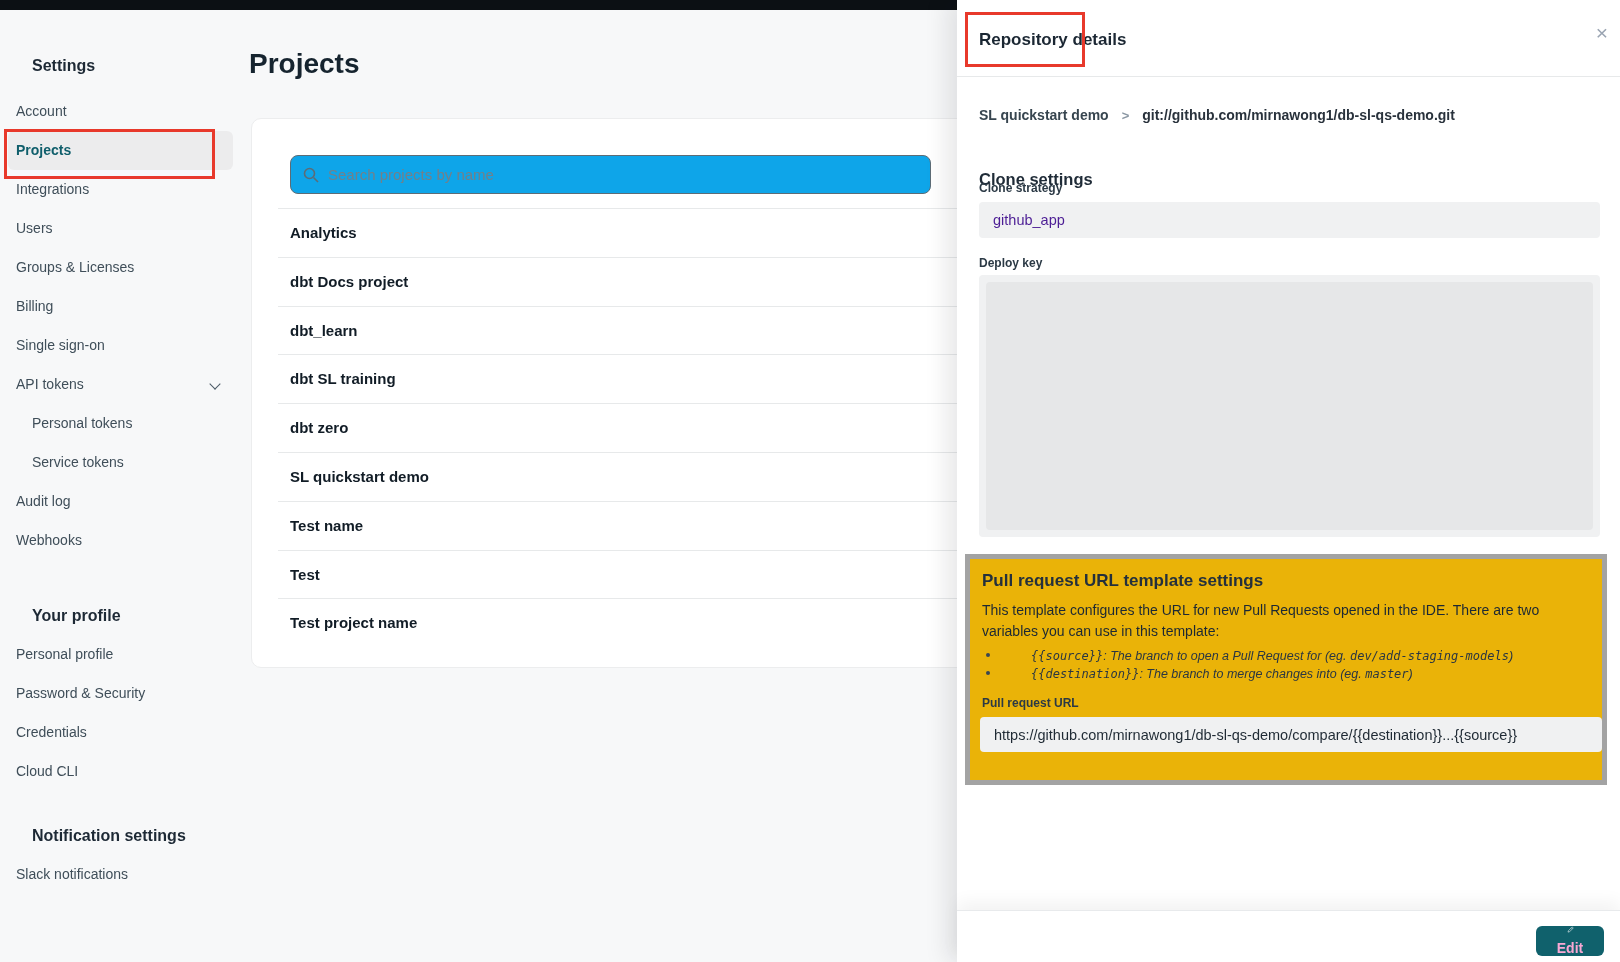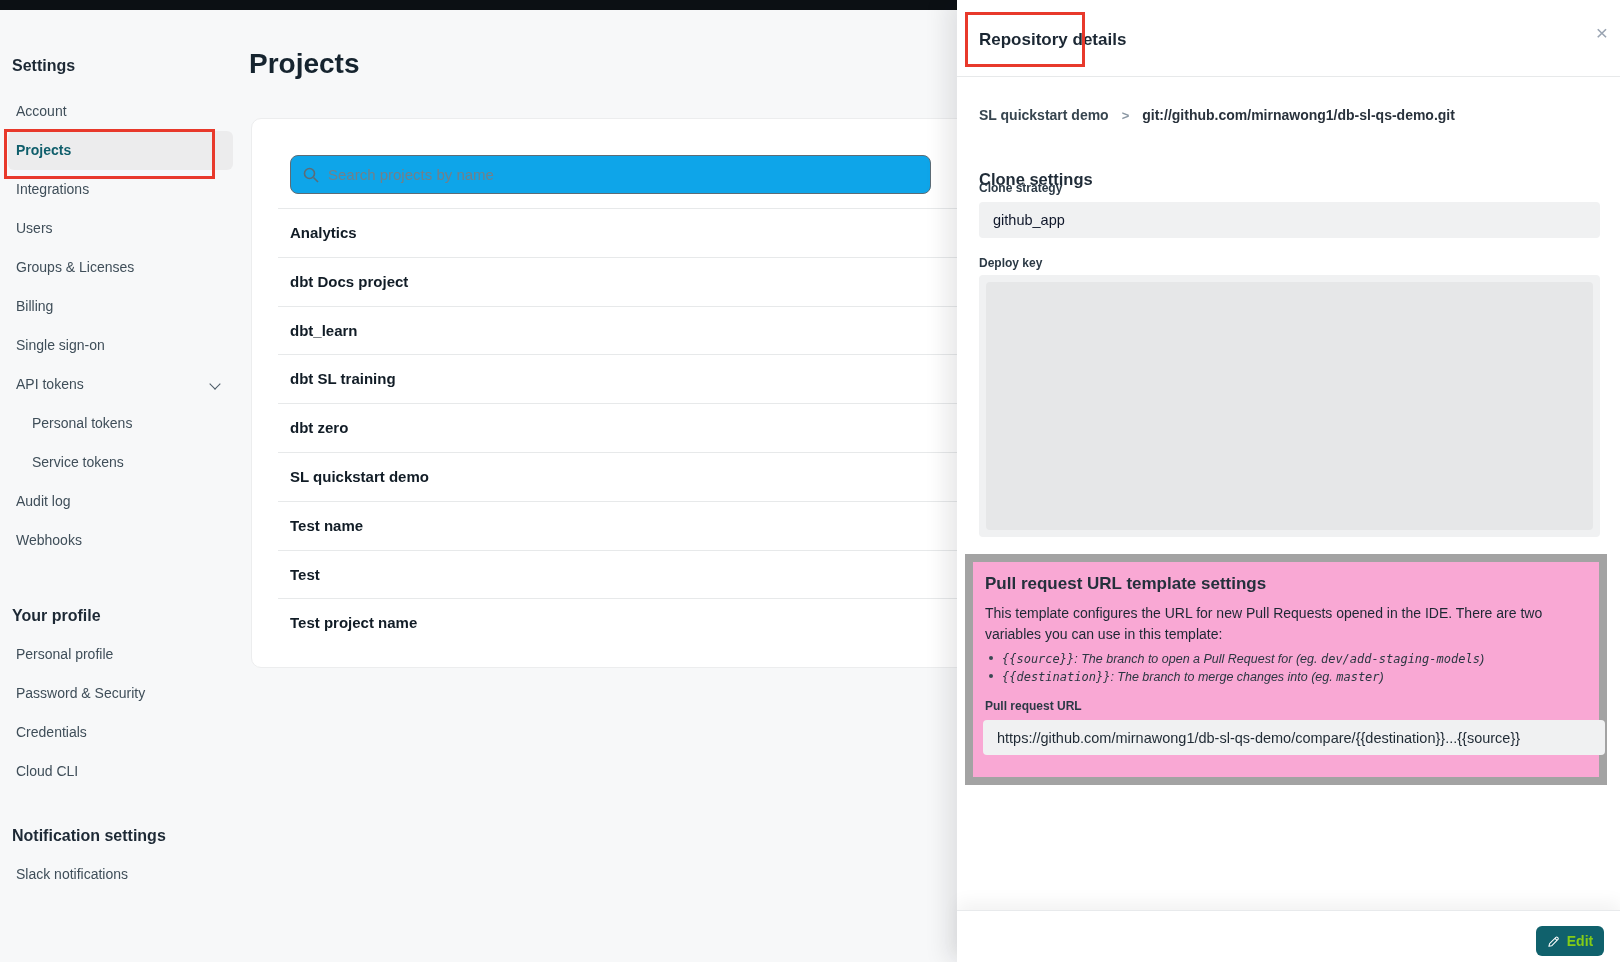--- a/index.html
+++ b/index.html
@@ -9,21 +9,21 @@
     background: #f7f8f9;
     color: #1d2935;
     position: relative;
   }
 
   
   .topbar { position: absolute; top:0; left:0; width:100%; height:10px; background:#0c1014; z-index:1; }
 
   
   .sidebar { position:absolute; top:10px; left:0; width:247px; bottom:0; z-index:2; }
-  .sidebar h2 { font-size:16px; font-weight:bold; color:#1d2935; padding-left:12px; }
+  .sidebar h2 { font-size:16px; font-weight:bold; color:#1d2935; padding-left:32px; }
   .side-head-settings { margin-top:47px; margin-bottom:17px; }
   .nav-item {
     height:39px; line-height:39px; font-size:14px; color:#3f4e59;
     margin:0 14px 0 8px; padding-left:8px; border-radius:6px;
     cursor:pointer; position:relative; white-space:nowrap;
   }
   .nav-item.selected { background:#ececed; color:#0f5e6b; font-weight:bold; }
   .nav-item.child { padding-left:24px; }
   .chevron {
     position:absolute; right:14px; top:15px; width:8px; height:8px;
@@ -73,53 +73,53 @@
   .breadcrumb { position:absolute; left:22px; top:104px; height:22px; display:flex; align-items:center; font-size:14px; font-weight:bold; }
   .crumb-project { color:#37454f; cursor:pointer; }
   .crumb-sep { color:#8a97a3; margin:0 13px; font-size:13px; font-weight:bold; }
   .crumb-repo { color:#29323c; }
 
   .clone-heading { position:absolute; left:22px; top:146px; font-size:16.5px; font-weight:bold; color:#1f2b37;margin-top:24px; }
   .field-label { position:absolute; left:22px; font-size:12px; font-weight:bold; color:#2b3945; }
   .lbl-strategy { top:181px; }
   .field-box {
     position:absolute; left:22px; width:621px; background:#f0f1f2; border-radius:4px;
-    font-size:14.5px; color:#0f172a;
+    font-size:14.5px; color:#4c1d95;
   }
   .strategy-box { top:202px; height:36px; line-height:36px; padding-left:14px; }
   .lbl-deploy { top:256px; }
   .deploy-box { top:275px; height:262px; padding:7px; }
   .deploy-inner { width:100%; height:100%; background:#e6e7e8; border-radius:4px; }
 
   .pr-box {
     position:absolute; left:8px; top:554px; width:642px; height:231px;
-    border:8px solid #a3a3a3; background:#f9a8d4; padding:12px 10px 0 12px;
+    border:5px solid #a3a3a3; background:#eab308; padding:12px 10px 0 12px;
   }
   .pr-heading { font-size:17px; font-weight:bold; color:#24303c; }
   .pr-desc { margin-top:9px; width:612px; font-size:14px; line-height:21px; color:#1c2834; }
   .pr-bullets { margin-top:5px; }
-  .pr-bullet { display:flex; align-items:baseline; line-height:18px; font-size:12.5px; color:#2a3642; }
+  .pr-bullet { display:flex; align-items:baseline; line-height:18px; font-size:12.5px; color:#2a3642;gap:32px; }
   .bullet-dot { flex:0 0 auto; width:4px; height:4px; border-radius:50%; background:#3a4752; margin:0 9px 2px 4px; align-self:center; }
   .mono-var, .mono-code { font-family:"DejaVu Sans Mono", monospace; font-style:italic; font-size:12px; }
   .bullet-text { font-style:italic; font-family:"Liberation Sans", sans-serif; }
   .pr-url-label { margin-top:13px; font-size:12px; font-weight:bold; color:#2b3945; }
   .pr-url-input {
     margin-top:7px; margin-left:-2px; width:622px; height:35px; background:#f0f1f2; border:none; border-radius:4px;
     font-size:14.5px; color:#1f2a34; padding-left:14px; font-family:"Liberation Sans", sans-serif; outline:none;
   }
 
   .panel-footer {
     position:absolute; left:0; right:0; bottom:0; height:52px; background:#fff;
     border-top:1px solid #e8eaec; box-shadow:0 -8px 16px rgba(0,0,0,.05);
   }
   .edit-btn {
     position:absolute; right:16px; top:15px; width:68px; height:30px;
-    background:#10616c; color:#84cc16; border:none; border-radius:6px;
+    background:#10616c; color:#f9a8d4; border:none; border-radius:6px;
     font-size:14px; font-weight:bold; font-family:"Liberation Sans", sans-serif;
-    display:flex; align-items:center; justify-content:center; gap:7px; cursor:pointer;
+    display:flex; align-items:center; justify-content:center; gap:7px; cursor:pointer;flex-direction:column;
   }
 </style>
 </head>
 <body>
 
 <div class="topbar"></div>
 
 <nav class="sidebar">
   <h2 class="side-head-settings">Settings</h2>
 

